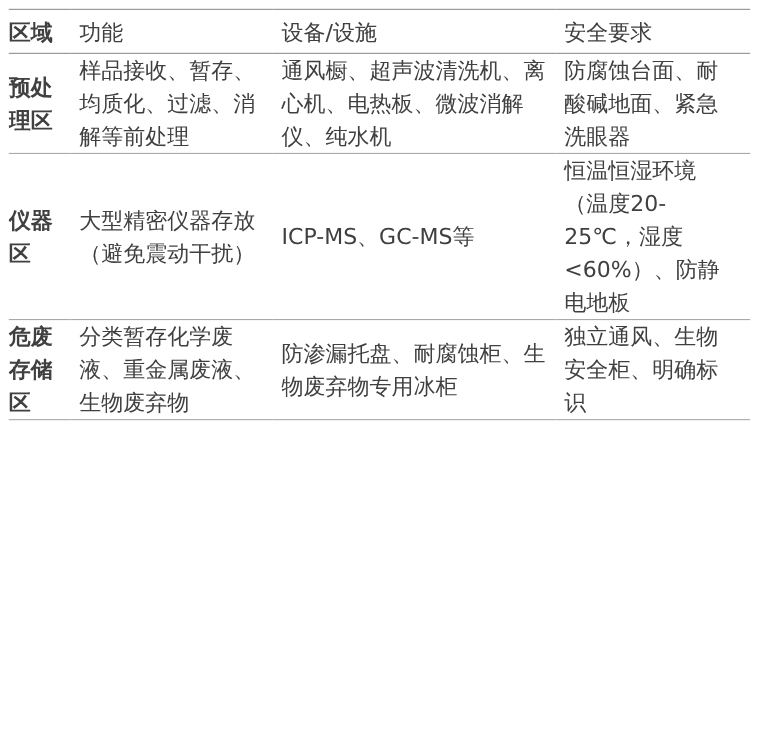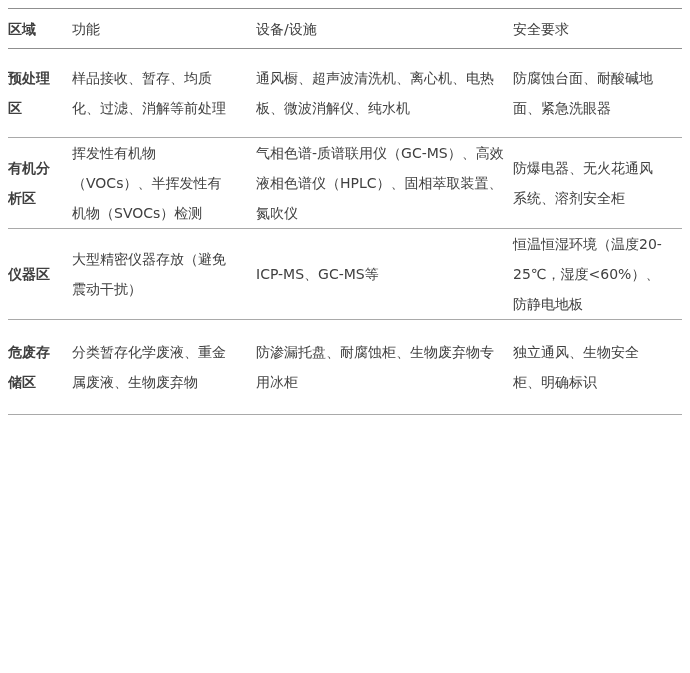--- a/index.html
+++ b/index.html
@@ -14,21 +14,21 @@
   .page {
     padding: 8px 8px 0 8px;
     box-sizing: border-box;
     width: 690px;
   }
   table.lab-table {
     width: 674px;
     border-collapse: collapse;
     table-layout: fixed;
     color: var(--text_color, #404040);
-    font-size: 14px;
+    font-size: 20px;
     line-height: 30px;
     border-top: 1px solid var(--header_line_color, #8f8f8f);
   }
   table.lab-table th {
     font-weight: normal;
     text-align: left;
     height: 39px;
     vertical-align: middle;
     padding: 0 14px 0 8px;
     border-bottom: 1px solid var(--header_line_color, #8f8f8f);
@@ -84,26 +84,20 @@
       </tr>
     </thead>
     <tbody>
       <tr>
         <td class="cell-zone">预处理区</td>
         <td class="cell-function">样品接收、暂存、均质化、过滤、消解等前处理</td>
         <td class="cell-equipment">通风橱、超声波清洗机、离心机、电热板、微波消解仪、纯水机</td>
         <td class="cell-safety">防腐蚀台面、耐酸碱地面、紧急洗眼器</td>
       </tr>
       <tr>
-        <td class="cell-zone">有机分析区</td>
-        <td class="cell-function">挥发性有机物（VOCs）、半挥发性有机物（SVOCs）检测</td>
-        <td class="cell-equipment">气相色谱-质谱联用仪（GC-MS）、高效液相色谱仪（HPLC）、固相萃取装置、氮吹仪</td>
-        <td class="cell-safety">防爆电器、无火花通风系统、溶剂安全柜</td>
-      </tr>
-      <tr>
         <td class="cell-zone">仪器区</td>
         <td class="cell-function">大型精密仪器存放（避免震动干扰）</td>
         <td class="cell-equipment">ICP-MS、GC-MS等</td>
         <td class="cell-safety">恒温恒湿环境（温度20-25℃，湿度&lt;60%）、防静电地板</td>
       </tr>
       <tr>
         <td class="cell-zone">危废存储区</td>
         <td class="cell-function">分类暂存化学废液、重金属废液、生物废弃物</td>
         <td class="cell-equipment">防渗漏托盘、耐腐蚀柜、生物废弃物专用冰柜</td>
         <td class="cell-safety">独立通风、生物安全柜、明确标识</td>

